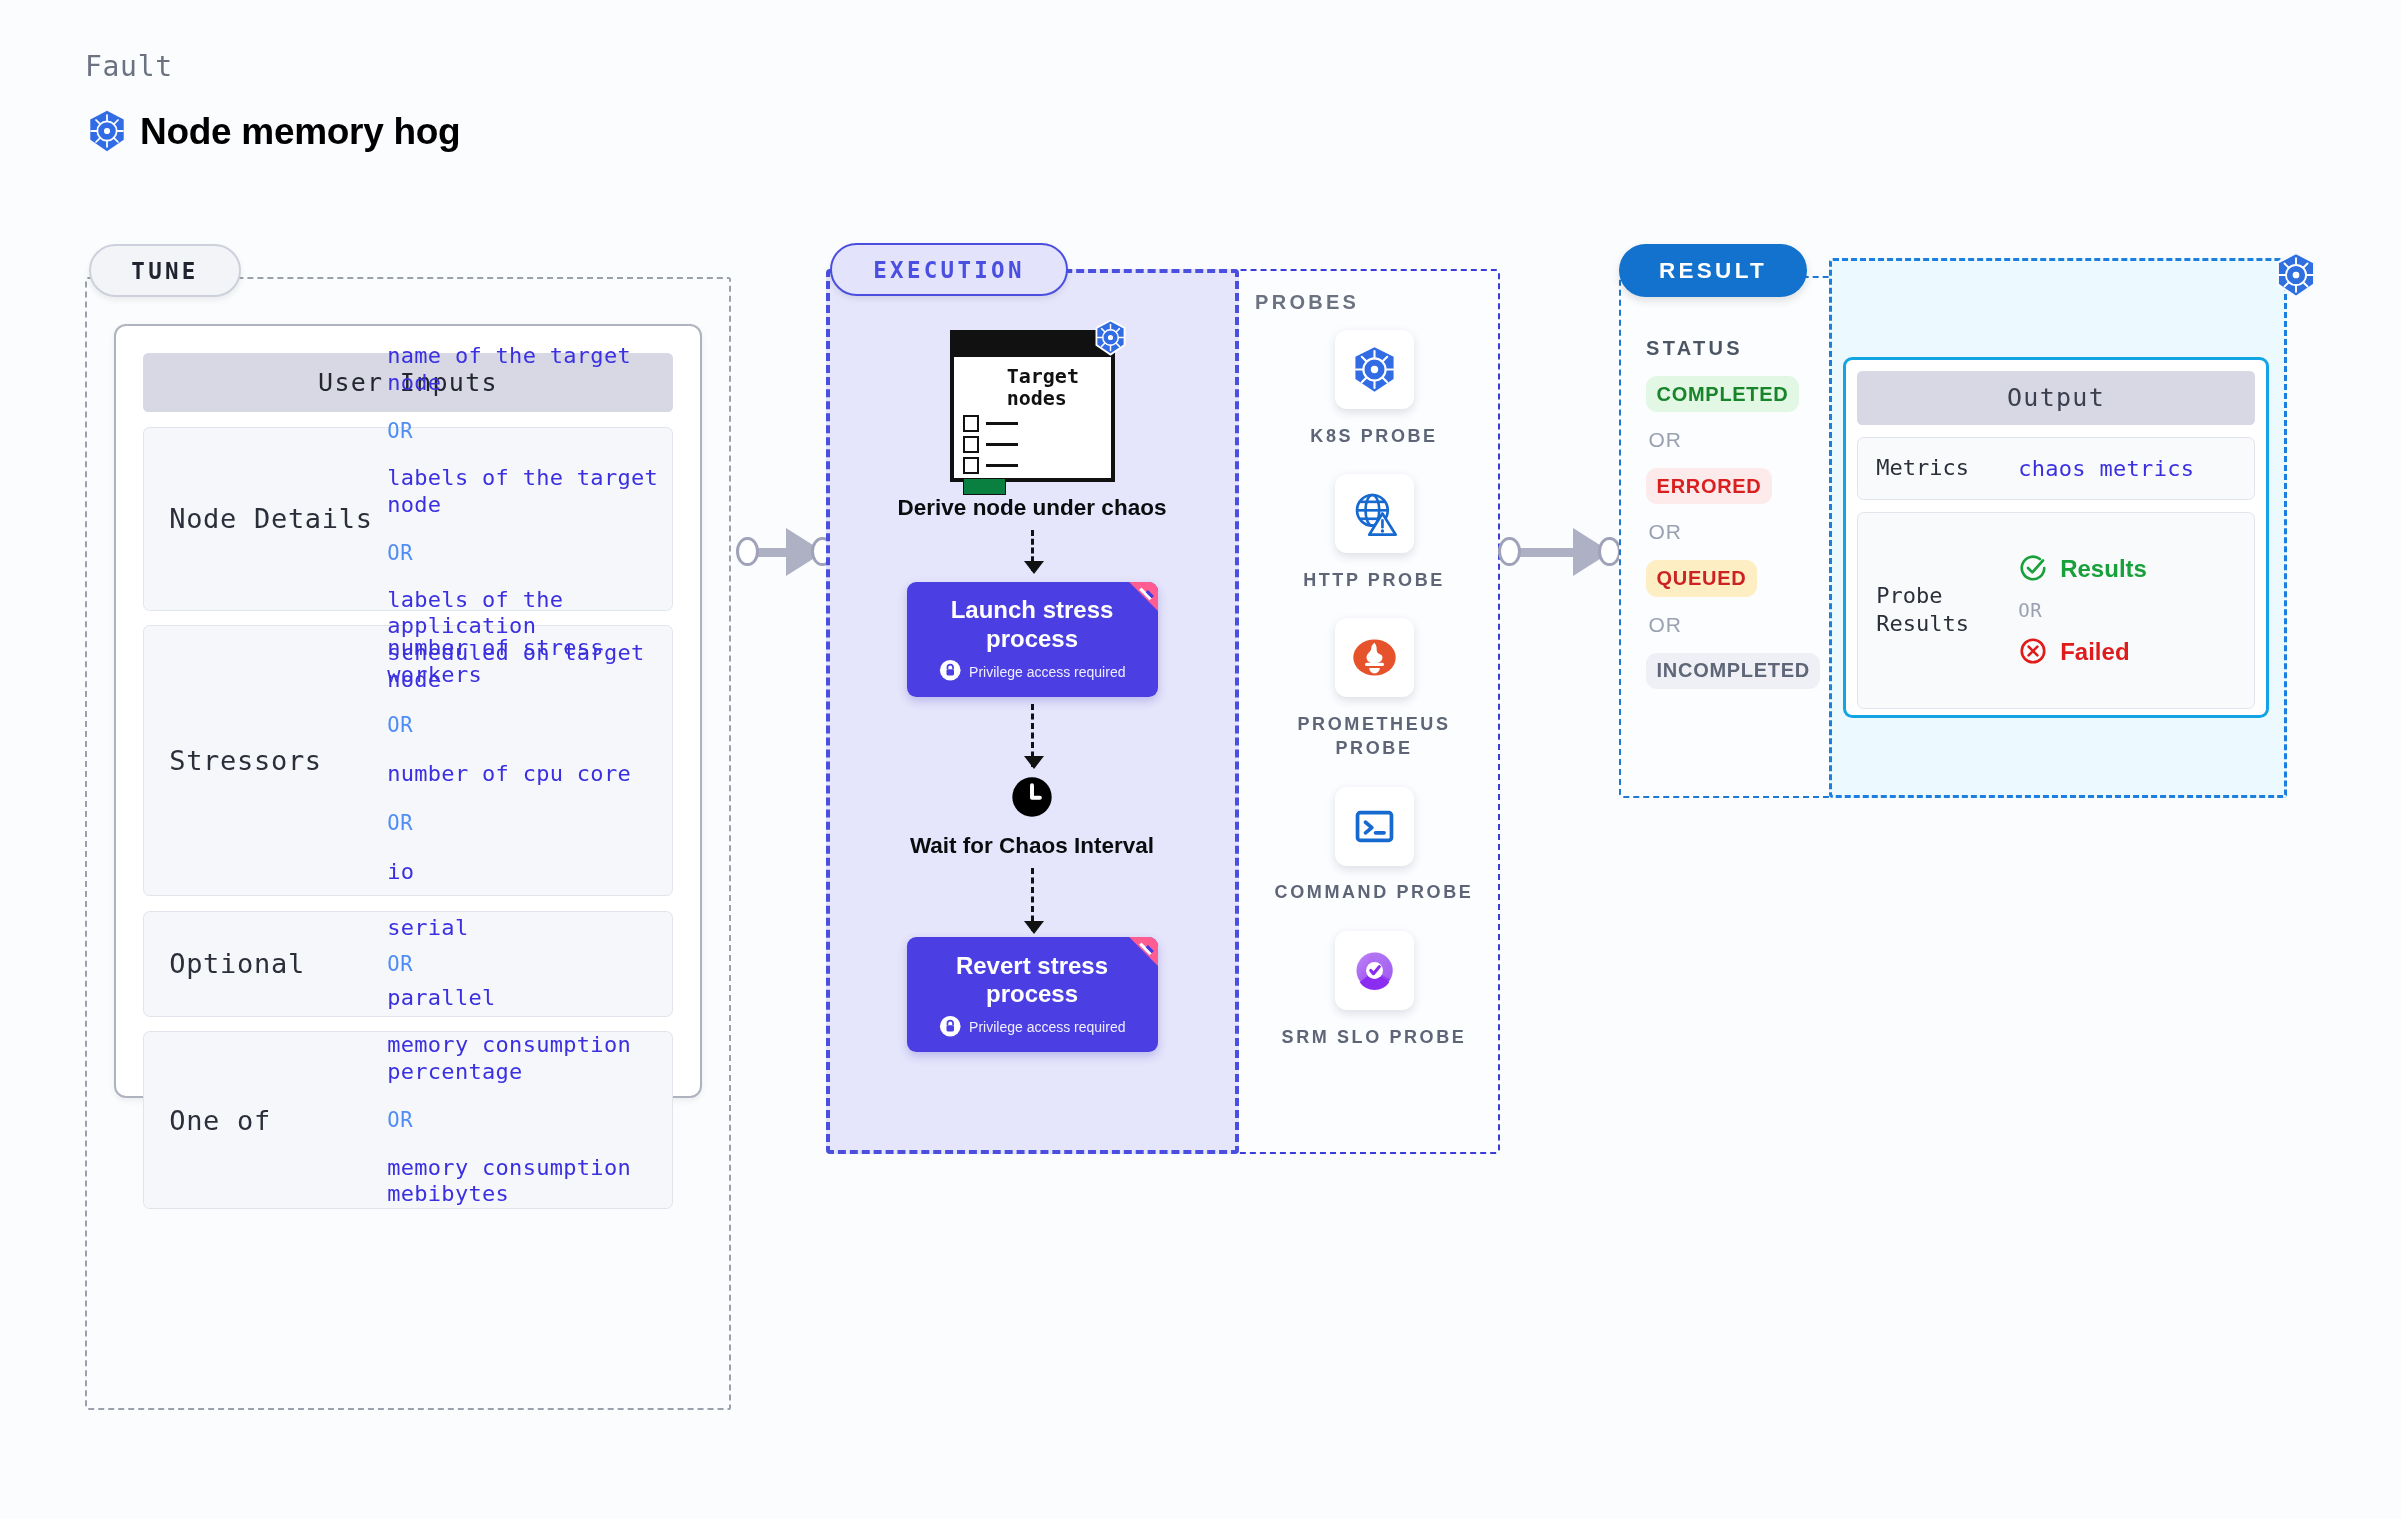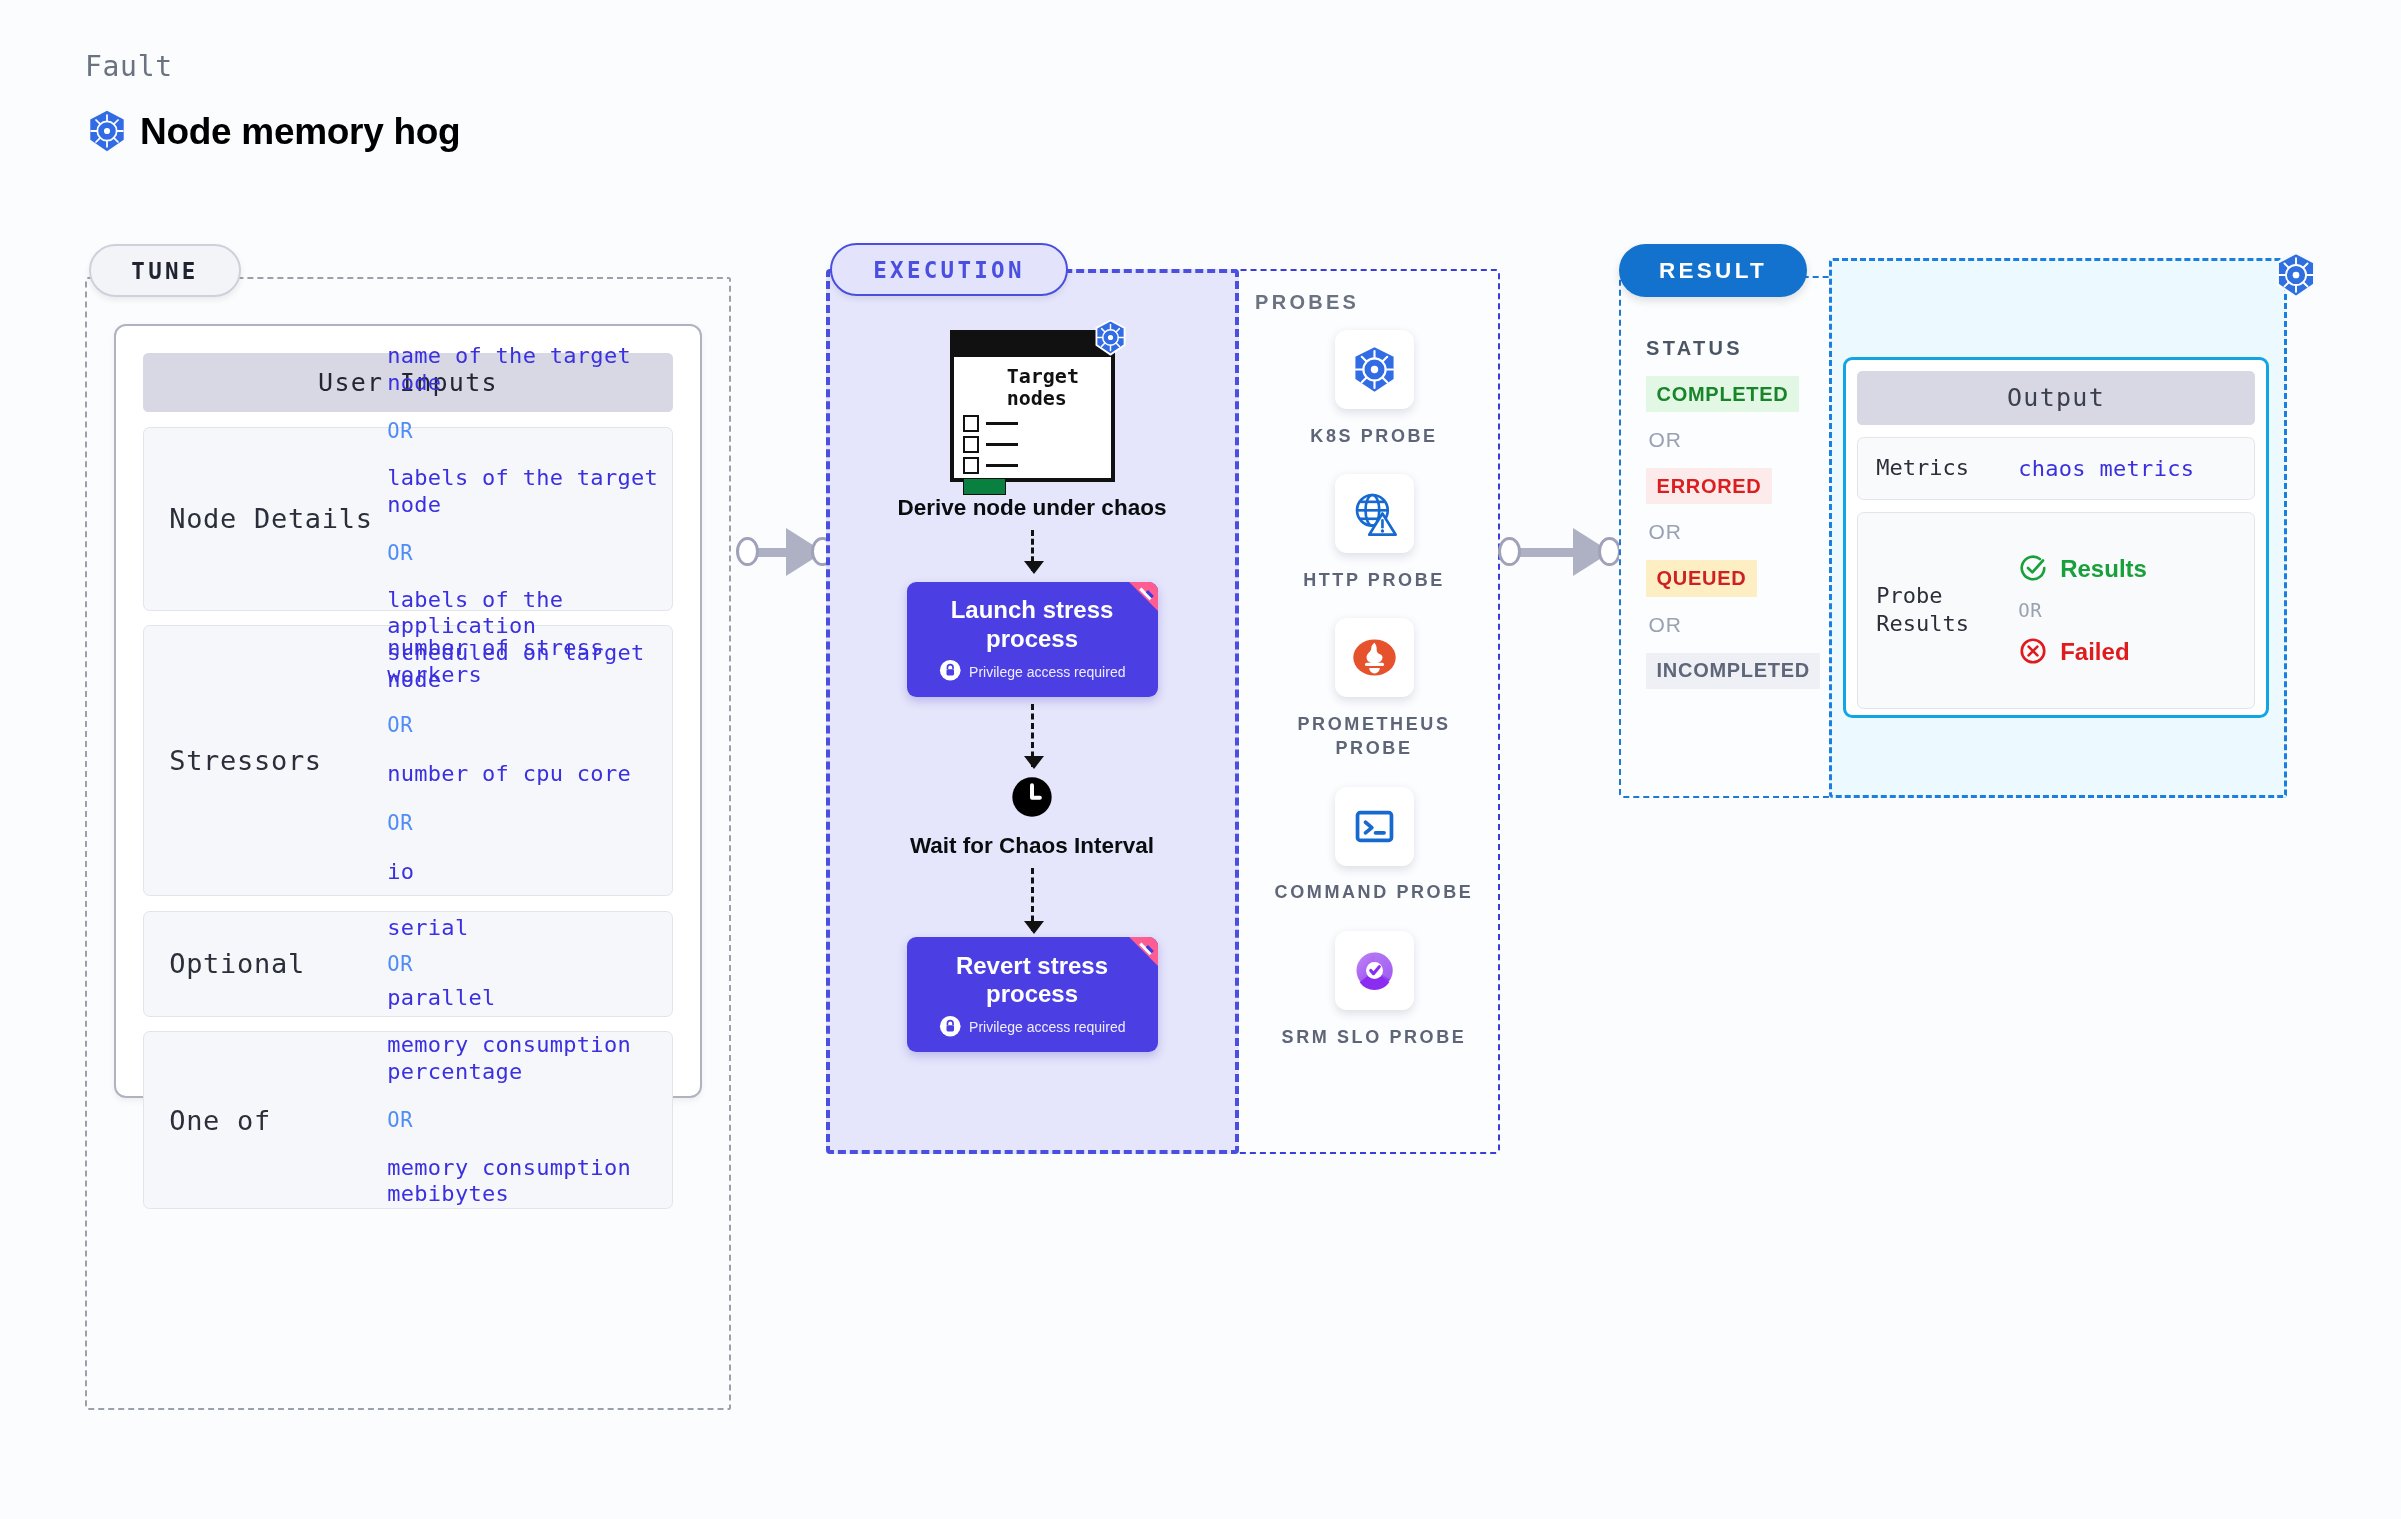--- a/index.html
+++ b/index.html
@@ -117,21 +117,21 @@
     left:1829px;top:258px;width:458px;height:540px;
     border:3.3px dashed #1c7fe0;border-radius:4px;background:#ecfaff;
   }
   #result-pill{
     left:1619px;top:244px;width:188px;height:53px;
     background:#1272ce;border:0;color:#fff;
     box-shadow:0 4px 8px rgba(0,0,0,.12);
   }
   #status-label{position:absolute;left:1646px;top:337px;font-size:20px;color:#4b5563;letter-spacing:3.3px;font-weight:bold;}
   #status-col{position:absolute;left:1646px;top:376px;width:198px;display:flex;flex-direction:column;}
-  .status-badge{align-self:flex-start;border-radius:1px;padding:6.6px 10.6px;font-size:20px;font-weight:bold;letter-spacing:0.7px;}
+  .status-badge{align-self:flex-start;border-radius:11px;padding:6.6px 10.6px;font-size:20px;font-weight:bold;letter-spacing:0.7px;}
   .status-or{font-size:21px;color:#9aa1b1;margin:16px 0 16px 2.6px;letter-spacing:0.7px;}
 
   
   #output-card{
     position:absolute;left:1843px;top:357px;width:426px;height:361px;
     background:#fff;border:3.3px solid #13a5e3;border-radius:9.2px;box-sizing:border-box;padding:10.6px;
   }
   #output-header{
     height:54px;background:#d7d8e3;border-radius:5.3px;display:flex;align-items:center;justify-content:center;
     font-size:25px;color:#3b4050;letter-spacing:1.3px;

